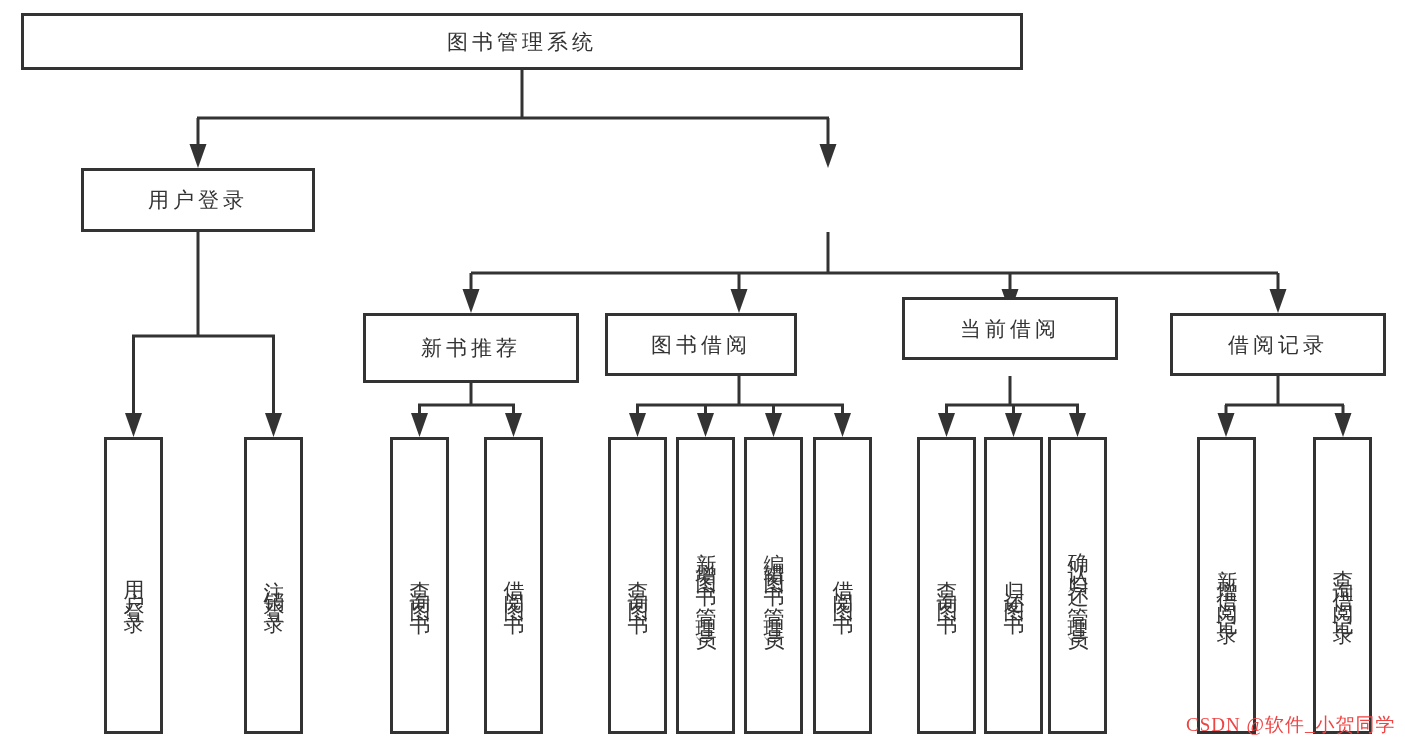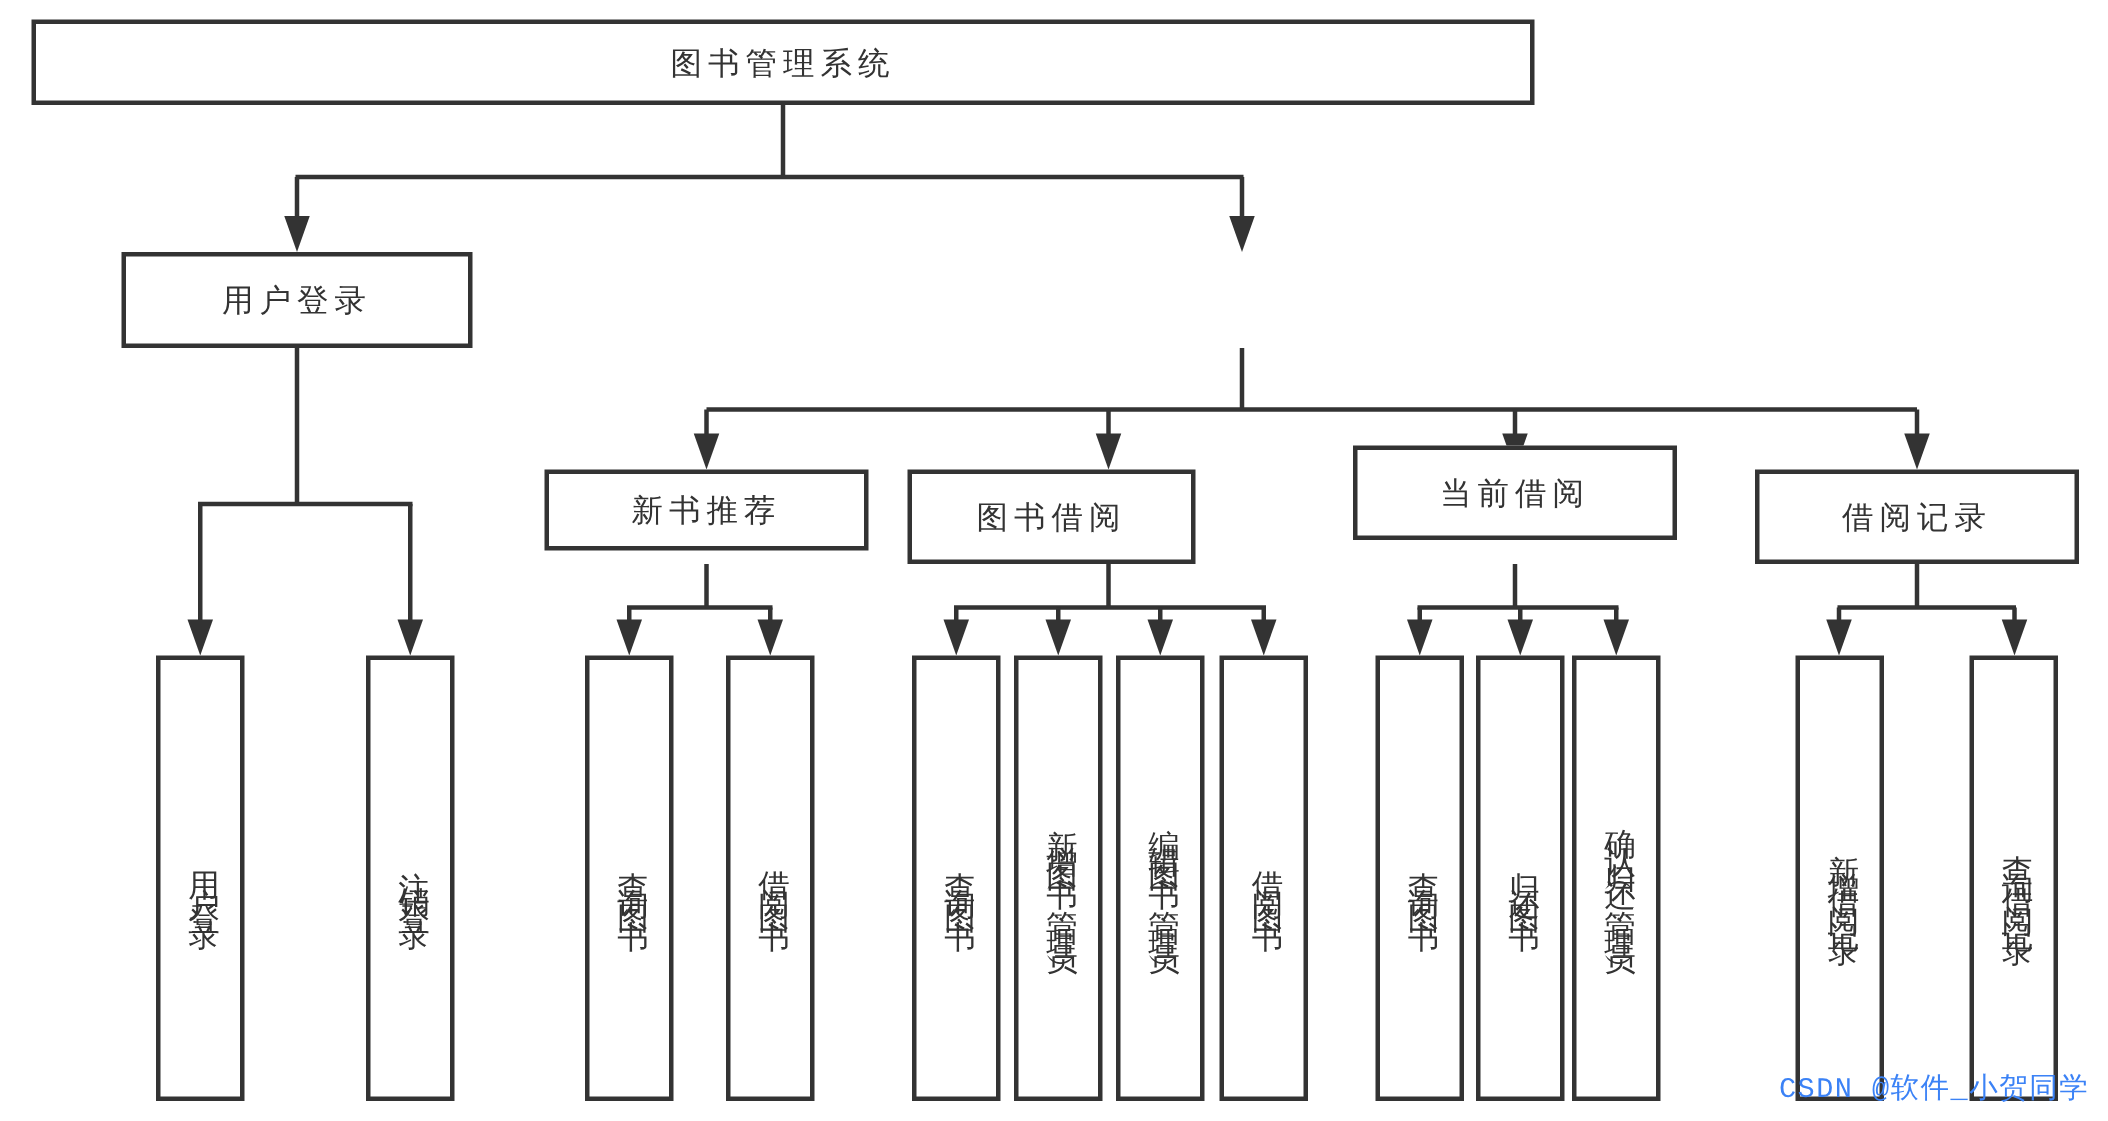--- a/index.html
+++ b/index.html
@@ -1,20 +1,20 @@
 <!DOCTYPE html>
 <html><head>
 <meta charset="utf-8">
 <style>
   html,body{margin:0;padding:0;background:#ffffff;}
   #canvas{
     position:relative;
     width:1405px;height:747px;
     background:#ffffff;
-    font-family:Liberation Mono, monospace;
+    font-family:Liberation Serif, serif;
     overflow:hidden;
   }
   #connectors{position:absolute;left:0;top:0;width:1405px;height:747px;pointer-events:none;}
   .node{
     position:absolute;
     box-sizing:border-box;
     border:3px solid #333333;
     background:#ffffff;
     color:#333333;
     display:flex;align-items:center;justify-content:center;
@@ -27,21 +27,21 @@
   .vnode{letter-spacing:0;}
   .vnode span{
     writing-mode:vertical-rl;
     text-orientation:mixed;
     letter-spacing:11px;
     line-height:1;
     font-size:21px;
   }
   .watermark{
     position:absolute;
-    color:#3b82f6;
+    color:#ef4444;
     font-size:19px;
     letter-spacing:1px;
     white-space:nowrap;
     z-index:5;
   }
 </style>
 </head>
 <body>
 
 <div id="canvas">
@@ -102,21 +102,21 @@
     </svg>
 
   <div class="node" style="left:21px;top:13px;width:1002px;height:57px;">
     <span>图书管理系统</span>
   </div>
 
   <div class="node" style="left:81px;top:168px;width:234px;height:64px;">
     <span>用户登录</span>
   </div>
 
-  <div class="node" style="left:363px;top:313px;width:216px;height:54px;">
+  <div class="node" style="left:363px;top:313px;width:216px;height:70px;">
     <span>新书推荐</span>
   </div>
   <div class="node" style="left:605px;top:313px;width:192px;height:63px;justify-content:center;">
     <span>图书借阅</span>
   </div>
   <div class="node" style="left:902px;top:297px;width:216px;height:63px;">
     <span>当前借阅</span>
   </div>
   <div class="node" style="left:1170px;top:313px;width:216px;height:63px;">
     <span>借阅记录</span>

